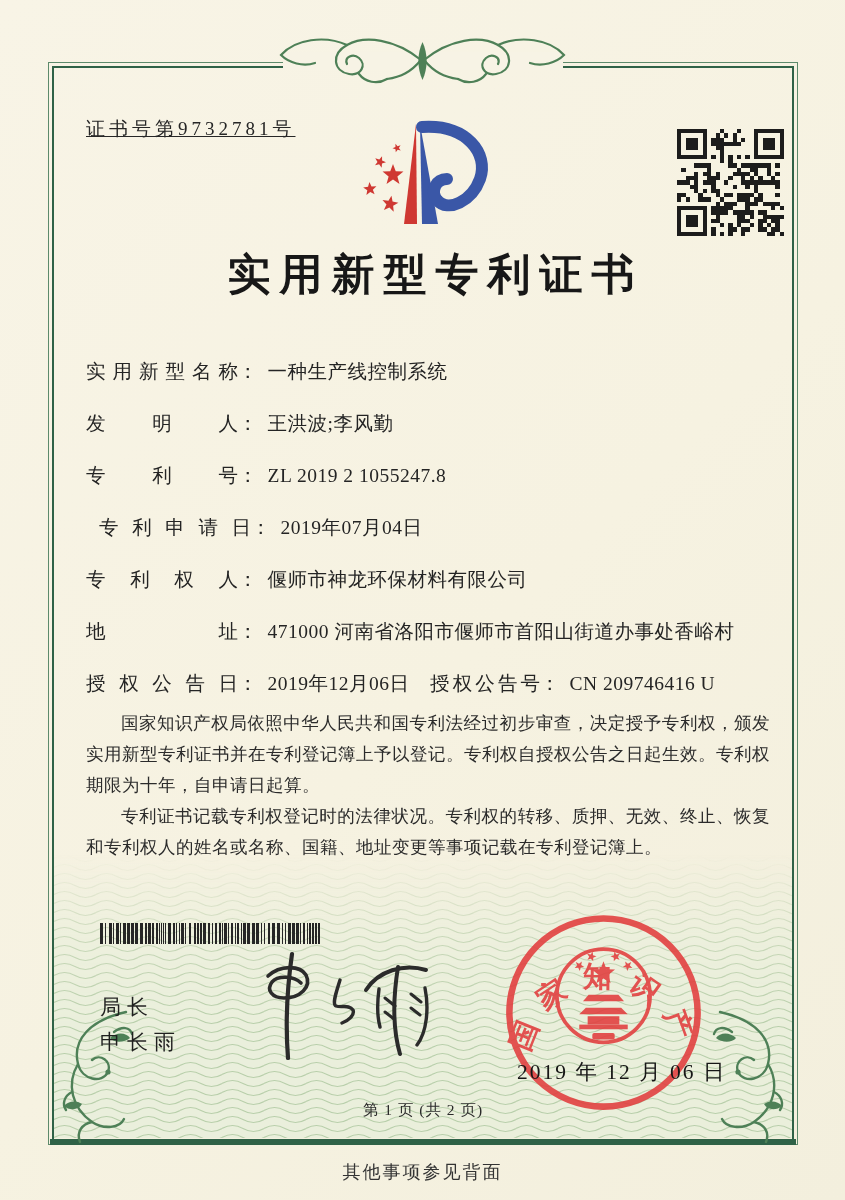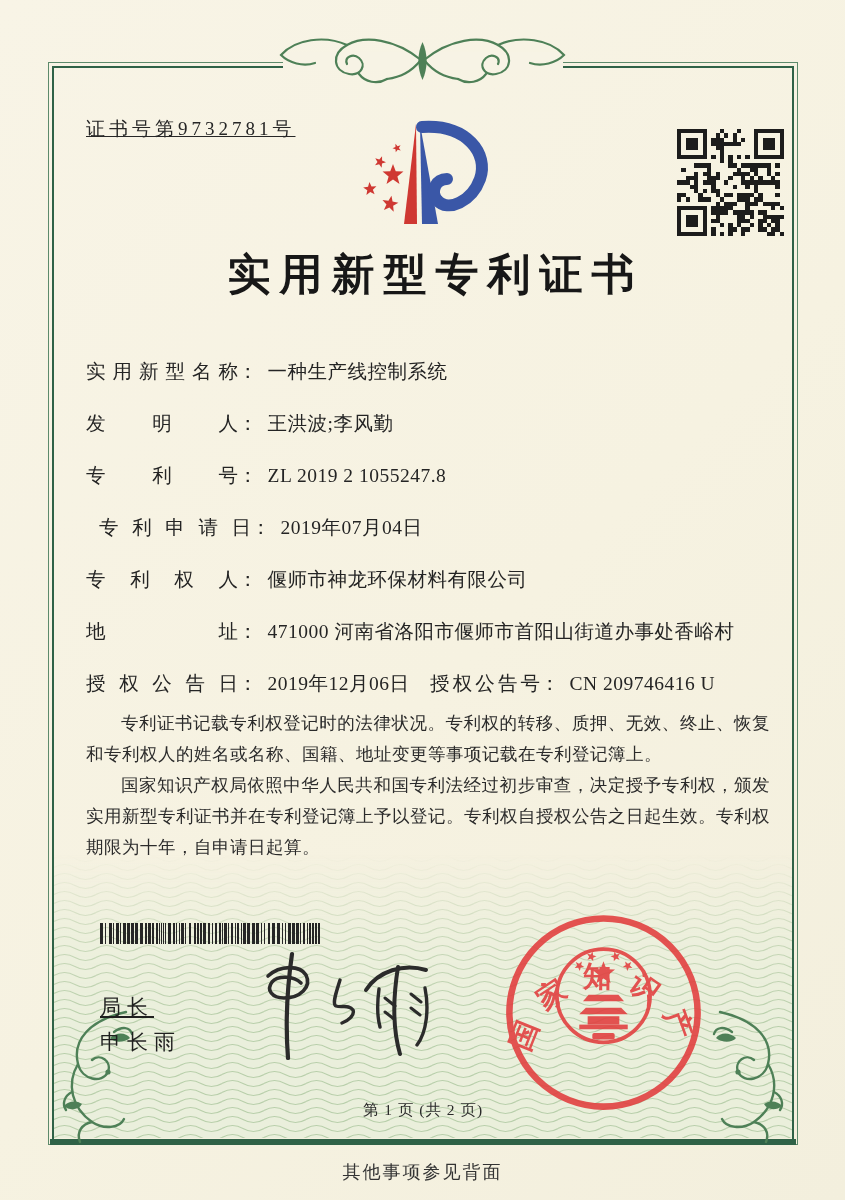--- a/index.html
+++ b/index.html
@@ -40,21 +40,21 @@
   .r7{top:670px; left:344px;}
   .r7 .flabel { width:110px; }
 
   
   .paras { position:absolute; left:86px; top:708px; width:684px;
     font-size:17.5px; line-height:31px; color:#2b2b2b; text-align:justify; }
   .paras p { text-indent:2em; letter-spacing:0.5px; }
 
   
   .barcode { position:absolute; left:100px; top:923px; width:222px; height:21px; }
-  .signer-title { position:absolute; left:100px; top:993px; font-size:21px; letter-spacing:6px; color:#1f1f1f;text-decoration:underline; }
+  .signer-title { position:absolute; left:100px; top:993px; font-size:21px; letter-spacing:6px; color:#1f1f1f; }
   .signer-name  { position:absolute; left:100px; top:1028px; font-size:21px; letter-spacing:6px; color:#1f1f1f; }
   .signature { position:absolute; left:228px; top:948px; width:215px; height:118px; }
   .seal { position:absolute; left:501px; top:910px; width:205px; height:205px; opacity:0.88; }
   .seal-date { position:absolute; left:517px; top:1057px; font-size:21.5px; letter-spacing:2px;
     color:#161616; z-index:5; white-space:nowrap; }
   .page-num { position:absolute; left:48px; width:750px; top:1100px; text-align:center;
     font-size:15.5px; color:#2b2b2b; letter-spacing:1px; }
   .back-note { position:absolute; left:0; right:0; top:1160px; text-align:center;
     font-size:18px; color:#333; letter-spacing:2px; }
 
@@ -453,22 +453,22 @@
     <div class="frow r1"><span class="flabel">发明人</span><span class="fcolon">：</span><span class="fvalue">王洪波;李风勤</span></div>
     <div class="frow r2"><span class="flabel">专利号</span><span class="fcolon">：</span><span class="fvalue">ZL 2019 2 1055247.8</span></div>
     <div class="frow r3"><span class="flabel">专利申请日</span><span class="fcolon">：</span><span class="fvalue">2019年07月04日</span></div>
     <div class="frow r4"><span class="flabel">专利权人</span><span class="fcolon">：</span><span class="fvalue">偃师市神龙环保材料有限公司</span></div>
     <div class="frow r5"><span class="flabel">地址</span><span class="fcolon">：</span><span class="fvalue">471000 河南省洛阳市偃师市首阳山街道办事处香峪村</span></div>
     <div class="frow r6"><span class="flabel">授权公告日</span><span class="fcolon">：</span><span class="fvalue">2019年12月06日</span></div>
     <div class="frow r7"><span class="flabel">授权公告号</span><span class="fcolon">：</span><span class="fvalue">CN 209746416 U</span></div>
   </div>
 
   <div class="paras">
+    <p>国家知识产权局依照中华人民共和国专利法经过初步审查，决定授予专利权，颁发实用新型专利证书并在专利登记簿上予以登记。专利权自授权公告之日起生效。专利权期限为十年，自申请日起算。</p>
     <p>专利证书记载专利权登记时的法律状况。专利权的转移、质押、无效、终止、恢复和专利权人的姓名或名称、国籍、地址变更等事项记载在专利登记簿上。</p>
-    <p>国家知识产权局依照中华人民共和国专利法经过初步审查，决定授予专利权，颁发实用新型专利证书并在专利登记簿上予以登记。专利权自授权公告之日起生效。专利权期限为十年，自申请日起算。</p>
   </div>
 
   <svg class="barcode" id="barcode-svg" viewBox="0 0 222 21" preserveAspectRatio="none">
       <rect x="0" y="0" width="3" height="21" fill="#262626"></rect>
       <rect x="5" y="0" width="1" height="21" fill="#262626"></rect>
       <rect x="9" y="0" width="3" height="21" fill="#262626"></rect>
       <rect x="13" y="0" width="1" height="21" fill="#262626"></rect>
       <rect x="16" y="0" width="3" height="21" fill="#262626"></rect>
       <rect x="20" y="0" width="1" height="21" fill="#262626"></rect>
       <rect x="23" y="0" width="3" height="21" fill="#262626"></rect>
@@ -562,17 +562,18 @@
           <path d="M121.58 44.69 L123.83 47.84 L127.61 47.00 L125.31 50.12 L127.27 53.46 L123.60 52.23 L121.03 55.13 L121.06 51.26 L117.51 49.71 L121.20 48.55 Z" fill="#e23d3d"></path>
           <path d="M133.25 55.24 L136.24 57.70 L139.68 55.91 L138.26 59.52 L141.02 62.24 L137.16 62.00 L135.43 65.47 L134.45 61.72 L130.62 61.14 L133.89 59.06 Z" fill="#e23d3d"></path>
         </g>
       <path d="M88 98 L132 98 L126 91 L94 91 Z"></path>
       <path d="M84 112 L136 112 L129 105 L91 105 Z"></path>
       <rect x="93" y="114" width="34" height="9"></rect>
       <rect x="84" y="123" width="52" height="5"></rect>
       <rect x="98" y="132" width="24" height="7" rx="2"></rect>
     </g>
   </svg>
+  <div class="seal-date">2019 年 12 月 06 日</div>
 
   <div class="page-num">第 1 页 (共 2 页)</div>
   <div class="back-note">其他事项参见背面</div>
 
 </div>
 
 </body></html>

